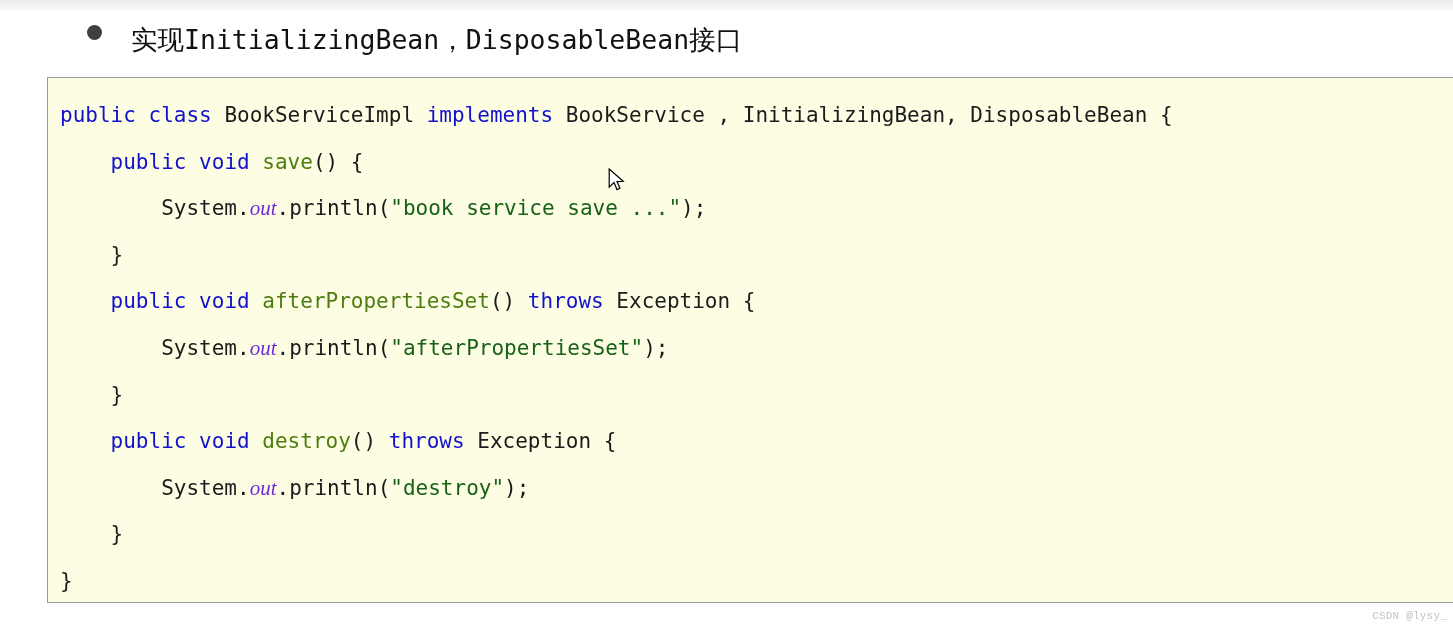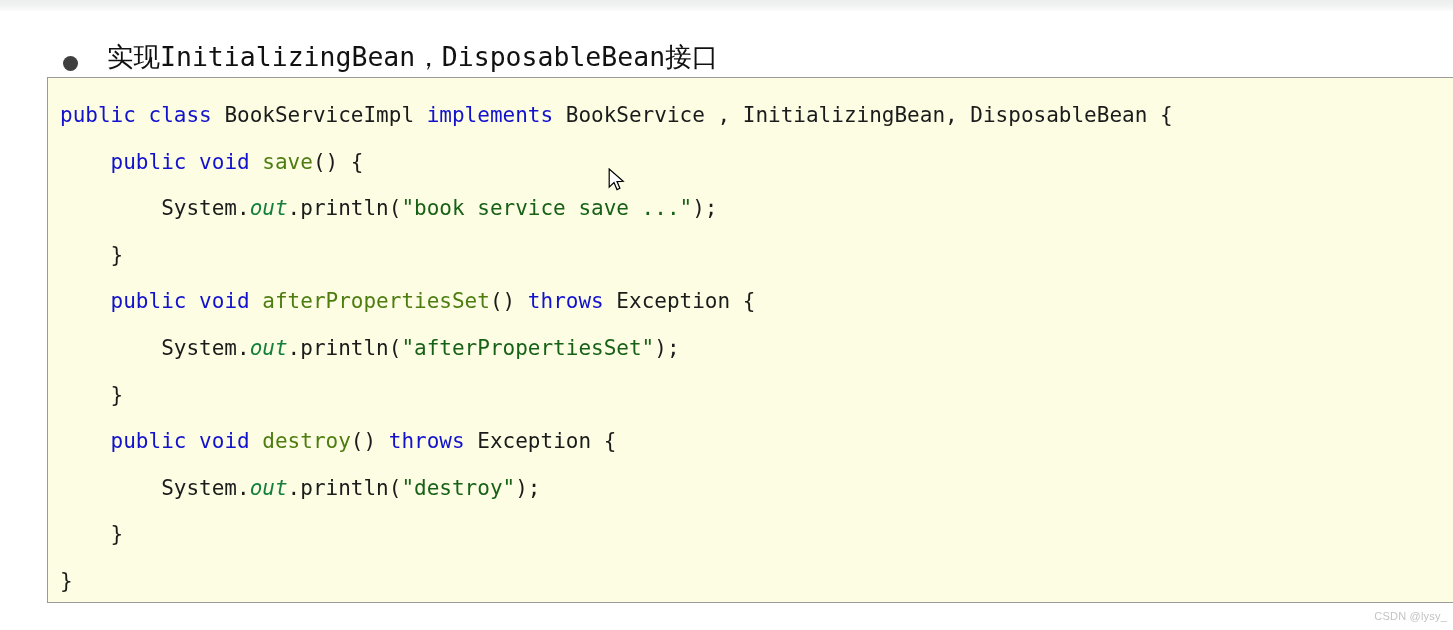--- a/index.html
+++ b/index.html
@@ -25,21 +25,22 @@
   }
 
   
   .heading-row {
     position: absolute;
     top: 25px;
     left: 0;
     width: 1177px;
     height: 46px;
     display: flex;
-    align-items: flex-end;
+    align-items: flex-start;
+    padding-left: 24px;
   }
   .bullet-icon {
     width: 15px;
     height: 15px;
     border-radius: 50%;
     background: #3f3f3f;
     margin-left: 63px;
     flex: 0 0 auto;
   }
   .heading-text {
@@ -77,29 +78,29 @@
   .code-line {
     white-space: pre;
     height: 46.6px;
   }
 
   
   .tok-kw       { color: #1212cc; }
   .tok-type     { color: #1b1b1b; }
   .tok-method   { color: #4d7c0f; }
   .tok-string   { color: #176117; }
-  .tok-field    { color: #15803d; font-style: italic; }
+  .tok-field    { color: #6d28d9; font-style: italic; font-family: Liberation Serif, serif; }
   .tok-plain    { color: #1b1b1b; }
 
   
   .watermark {
     position: absolute;
     right: 6px;
     bottom: 8px;
-    font-family: Liberation Sans, sans-serif;
+    font-family: Liberation Mono, monospace;
     font-size: 11px;
     color: #c3c3c3;
     letter-spacing: 0.2px;
     user-select: none;
   }
 
   
   .cursor-pointer {
     position: absolute;
     left: 608px;

